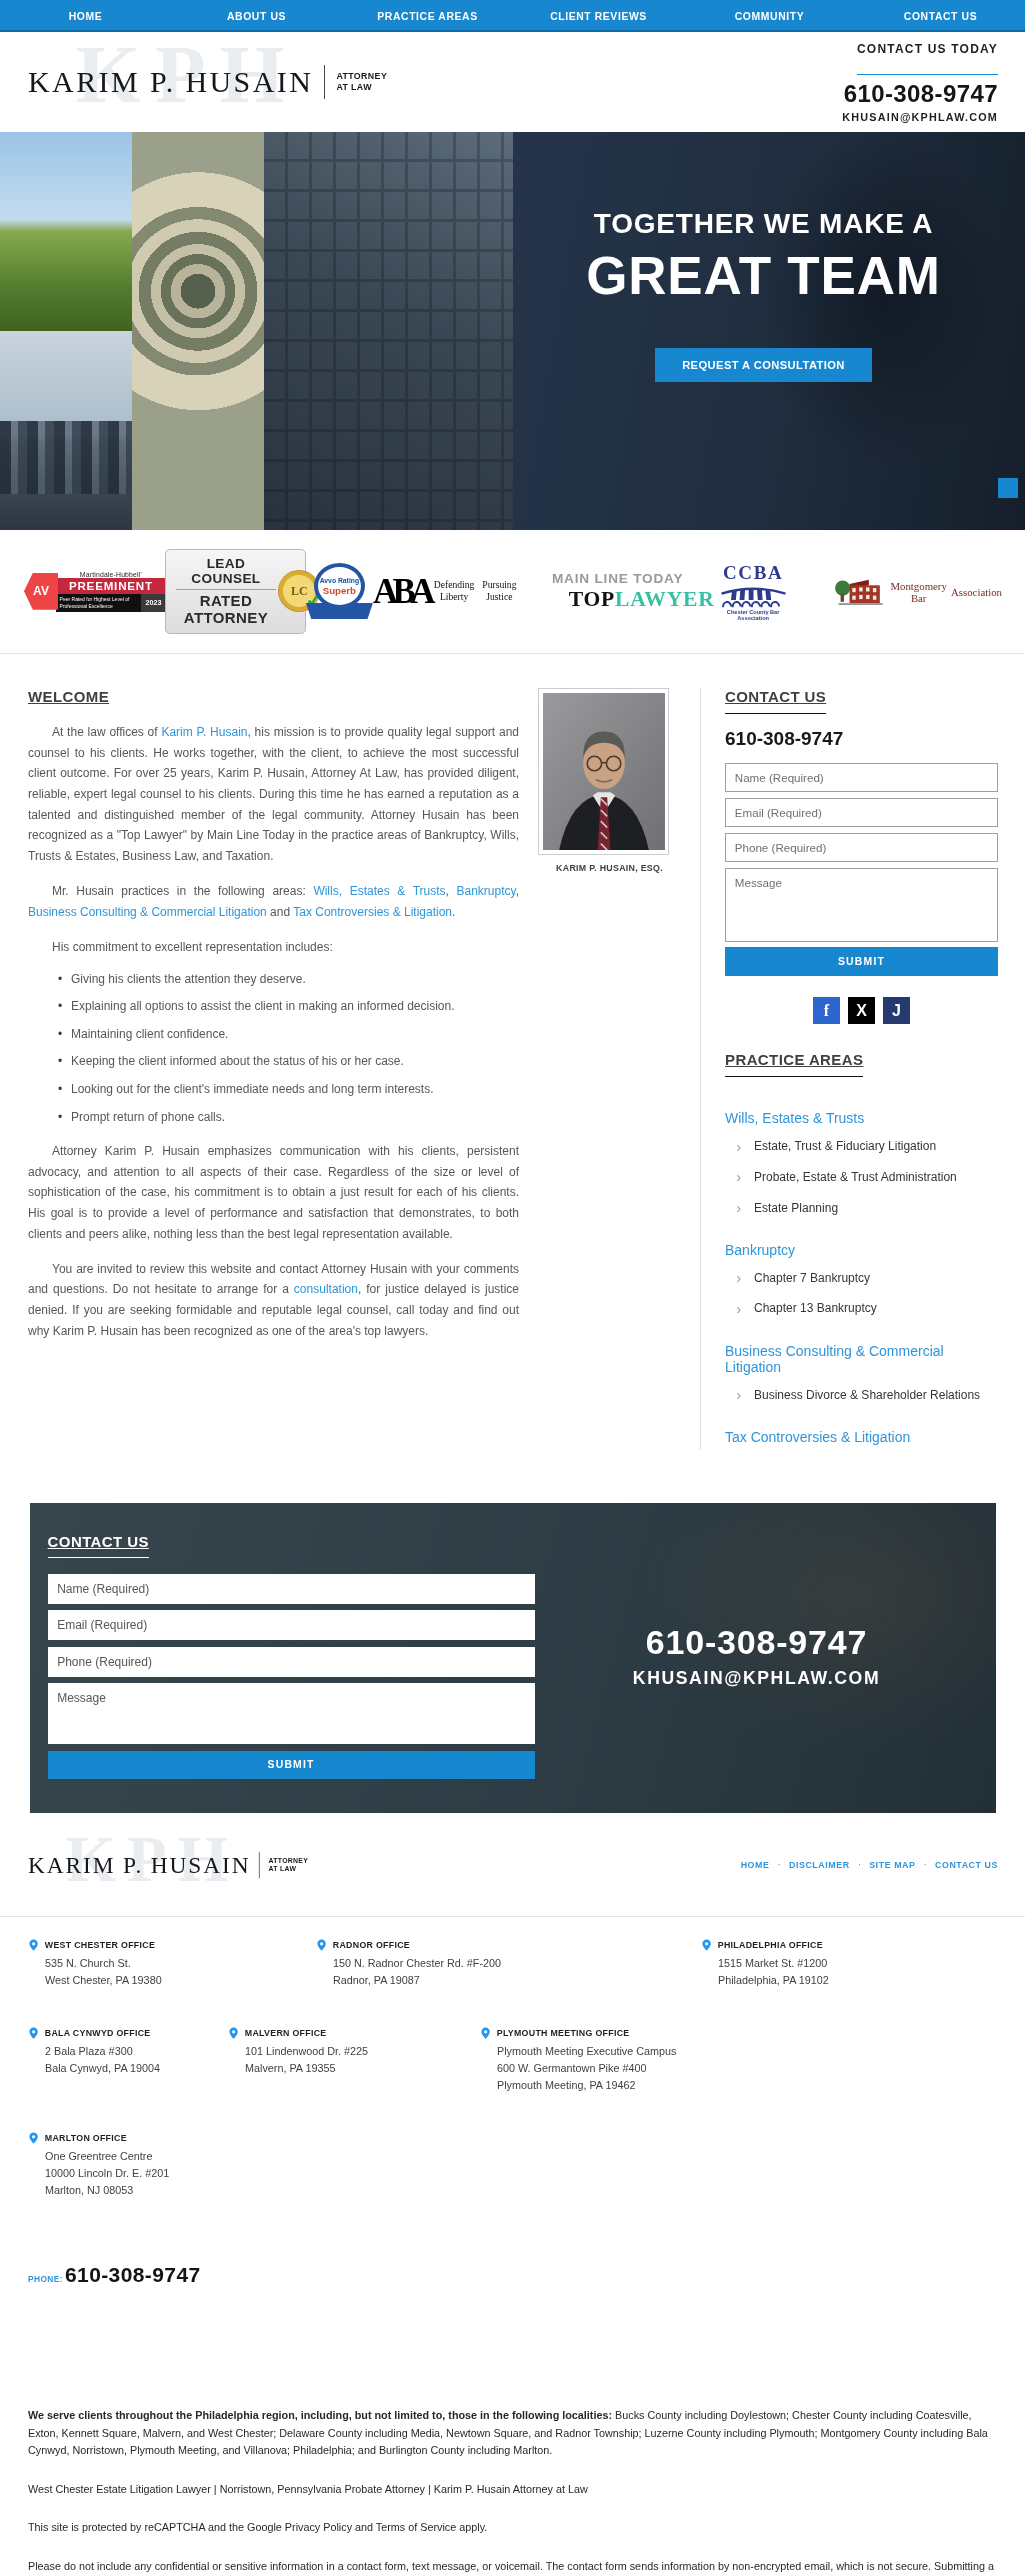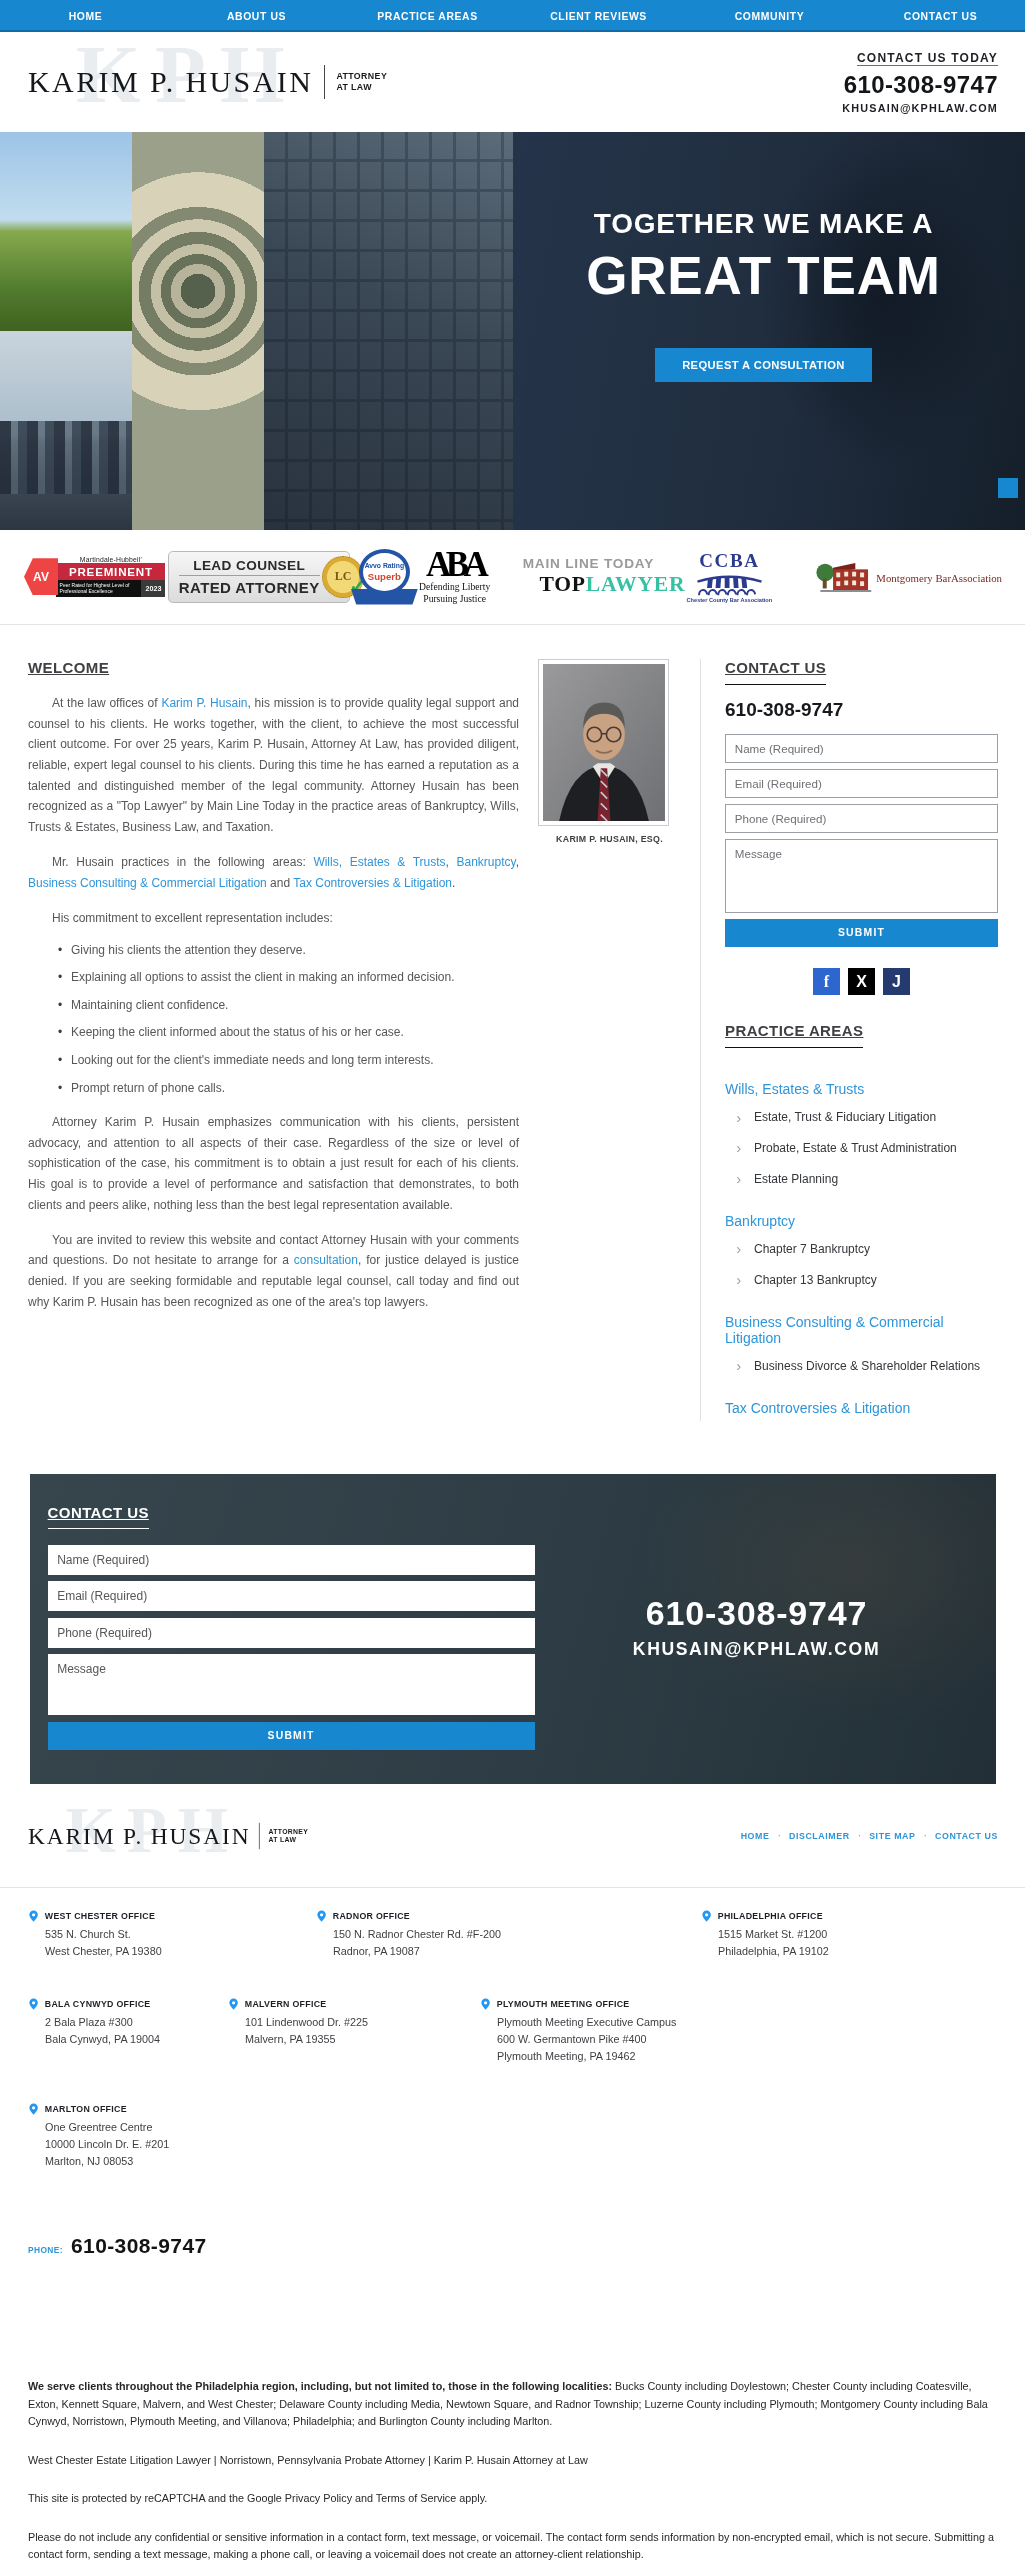--- a/index.html
+++ b/index.html
@@ -13,21 +13,21 @@
 
   
   .site-header { display:flex; justify-content:space-between; align-items:center; height:100px; padding:0 28px; }
   .logo { position:relative; display:flex; align-items:center; height:88px; }
   .logo .kph-mark { position:absolute; left:48px; top:-4.8px; font-family:"Liberation Serif", serif; font-size:83px; font-weight:bold; color:#e9edf0; letter-spacing:14.4px; line-height:1; user-select:none; }
   .logo .logo-row { position:relative; display:flex; align-items:center; gap:11.2px; }
   .logo .firm-name { font-family:"Liberation Serif", serif; font-size:30px; color:#16181d; letter-spacing:2.4px; white-space:nowrap; }
   .logo .logo-div { width:0.8px; height:34px; background:#45484d; }
   .logo .tagline { display:flex; flex-direction:column; font-size:8.8px; font-weight:bold; color:#16181d; letter-spacing:0.4px; line-height:1.25; }
   .header-contact { text-align:right; }
-  .header-contact .hc-label { display:inline-block; font-size:12px; font-weight:bold; color:#1d1f24; letter-spacing:1.2px; border-bottom:1.6px solid #1787d0; padding-bottom:0; margin-bottom:4.8px; }
+  .header-contact .hc-label { display:inline-block; font-size:12px; font-weight:bold; color:#1d1f24; letter-spacing:1.2px; border-bottom:1.6px solid #1787d0; padding-bottom:18px; margin-bottom:4.8px; }
   .header-contact .hc-phone { font-size:24px; font-weight:bold; color:#131519; letter-spacing:0.4px; }
   .header-contact .hc-email { font-size:10.8px; font-weight:bold; color:#1d1f24; letter-spacing:1.2px; margin-top:3.2px; cursor:pointer; }
 
   
   .hero { position:relative; height:398px; overflow:hidden; background:#223141; }
   .collage { position:absolute; left:0; top:0; width:525px; height:100%; display:flex; }
   .strip1 { width:132px; display:flex; flex-direction:column; }
   .strip1 .landscape { height:50%; background:linear-gradient(180deg,#9cc4e6 0%,#c2dcef 44%,#86a94e 50%,#537d2f 78%,#3f621f 100%); }
   .strip1 .skyline { height:50%; position:relative; background:linear-gradient(180deg,#c9d4dd 0%,#a9bcca 52%,#7e8d9b 56%,#3f4a57 75%,#2c3642 100%); }
   .strip1 .skyline:after { content:""; position:absolute; left:0; right:0; top:45%; bottom:18%;
@@ -67,21 +67,21 @@
   .lc2 { font-size:15px; font-weight:bold; color:#2a2a2a; letter-spacing:0.4px; padding-top:2.4px; }
   .lc-seal { position:absolute; right:-14.4px; top:50%; transform:translateY(-50%); width:42px; height:42px; border-radius:50%; background:radial-gradient(circle,#f3d878 0 55%,#d9ab33 58% 100%); border:1.6px dotted #a87f1e; display:flex; align-items:center; justify-content:center; font-family:"Liberation Serif", serif; font-weight:bold; color:#7a5a10; font-size:12px; }
   .lc-check { position:absolute; right:-19px; top:50%; margin-top:-4.8px; color:#37a63b; font-size:24px; font-weight:bold; text-shadow:0 0 1.6px #fff; }
   
   .b-avvo { flex-direction:column;text-align:center; }
   .avvo-circle { width:51px; height:46px; border:4.8px solid #2454a6; border-radius:50%; background:#fff; display:flex; flex-direction:column; align-items:center; justify-content:center; z-index:1; }
   .avvo1 { font-size:6.8px; font-weight:bold; color:#1a4fa0; }
   .avvo2 { font-size:9.6px; font-weight:bold; color:#d2472e; margin-top:1.6px; }
   .avvo-ribbon { width:67px; height:16px; background:#2454a6; margin-top:-6.4px; clip-path:polygon(0 0,100% 0,92% 100%,8% 100%); }
   
-  .b-aba { flex-direction:column; text-align:center; }
+  .b-aba { flex-direction:row; text-align:center; }
   .aba-mark { font-family:"Liberation Serif", serif; font-weight:900; font-size:35px; letter-spacing:-5.6px; color:#000; line-height:.9; }
   .aba-line { font-family:"Liberation Serif", serif; font-size:9.6px; color:#111; line-height:1.25; }
   
   .b-mlt { flex-direction:column; text-align:center; }
   .mlt-brand { font-size:13.6px; font-weight:bold; color:#9a9a9a; letter-spacing:0.8px; }
   .mlt-words { font-family:"Liberation Serif", serif; font-weight:900; font-size:21.6px; letter-spacing:0.8px; margin-top:0.8px; }
   .mlt-top { color:#121212;margin-left:48px; } .mlt-lawyer { color:#35c1a2; }
   
   .b-ccba { flex-direction:column; text-align:center; color:#2d3b8f; }
   .ccba-abbr { font-family:"Liberation Serif", serif; font-weight:900; font-size:19px; letter-spacing:1.6px; }
@@ -145,21 +145,21 @@
   .footer-links a { color:#2e95d9; font-size:8.8px; font-weight:bold; letter-spacing:0.6px; text-decoration:none; cursor:pointer; }
   .footer-rule { border:none; border-top:0.8px solid #e4e4e4; }
   .offices { padding:21px 28px 0; }
   .office-row { display:flex; margin-bottom:38px; }
   .office { font-size:10.8px; color:#3d3f43; line-height:1.55; }
   .o-head { display:flex; align-items:center; gap:5.6px; }
   .o-title { font-size:8.8px; font-weight:bold; color:#1d1f24; letter-spacing:0.3px; }
   .o-lines { padding-left:17px; margin-top:2.4px; }
   .ow-a { width:288px; } .ow-b { width:385px; }
   .ow-d { width:200px; } .ow-e { width:252px; }
-  .phone-line { padding:27px 28px 0; display:flex; align-items:baseline; gap:8px; }
+  .phone-line { padding:27px 28px 0; display:flex; align-items:baseline; gap:2px; }
   .pl-label { color:#2e95d9; font-size:8.4px; font-weight:bold; letter-spacing:0.4px; }
   .pl-num { font-size:21px; font-weight:bold; color:#141414; letter-spacing:0.4px; }
   .foot-texts { padding:120px 28px 0; font-size:10.8px; color:#26282b; line-height:1.62; }
   .foot-texts .serve b { font-weight:bold; }
   .foot-texts > div { margin-bottom:21px; }
 </style>
 </head>
 <body>
 
 <nav class="topnav">

